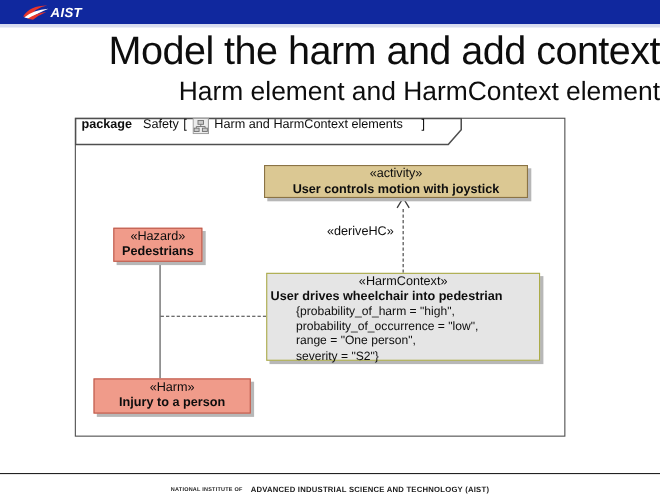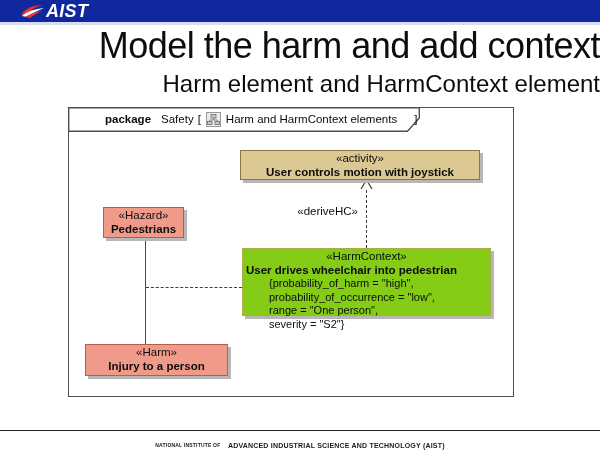--- a/index.html
+++ b/index.html
@@ -4,48 +4,48 @@
 <style>
   html,body { margin:0; padding:0; background:#fff; }
   .slide {
     position:relative; width:600px; height:450px; overflow:hidden;
     background:#ffffff; font-family:"Liberation Sans", sans-serif; color:#0d0d0d;
   }
   
   .topbar { position:absolute; left:0; top:0; width:600px; height:22px; background:#10289E; }
   .topbar-under { position:absolute; left:0; top:22px; width:600px; height:3px; background:#D9DDEF; }
   .logo { position:absolute; left:20px; top:2px; height:18px; display:flex; align-items:center; }
-  .logo-text { color:#ffffff; font-weight:bold; font-style:italic; font-size:18px; letter-spacing:0.3px; }
+  .logo-text { color:#ffffff; font-weight:bold; font-style:italic; font-size:12px; letter-spacing:0.3px; }
 
   
   .title { position:absolute; left:0; top:25px; width:600px; text-align:right;
            font-size:36px; letter-spacing:-0.5px; white-space:nowrap; }
   .subtitle { position:absolute; left:0; top:70px; width:600px; text-align:right; font-size:24px; white-space:nowrap; }
 
   
   .frame { position:absolute; left:68px; top:107px; width:444px; height:288px;
            border:1.4px solid #4f4f4f; background:#fff; }
   .tab-svg { position:absolute; left:68px; top:107px; }
   .tab-content { position:absolute; left:68px; top:107px; width:352px; height:24px;
-                 display:flex; align-items:center; font-size:11.5px; white-space:nowrap;padding-left:31px; }
+                 display:flex; font-size:11.5px; white-space:nowrap; }
   .tab-kind { font-weight:bold; margin-left:6px; }
   .tab-name { margin-left:10px; }
   .tab-bro  { margin-left:4px; }
   .tab-icon { margin-left:5px; display:inline-flex; }
   .tab-dname{ margin-left:5px; }
   .tab-brc  { margin-left:17px; }
 
   
   .node { position:absolute; border:1.5px solid #000; box-shadow:3px 3px 0 #b7b7b7;
           font-size:11.5px; line-height:14px; text-align:center; box-sizing:border-box; }
   .node .nname { font-weight:bold; }
   .activity    { left:240px; top:150px; width:240px; height:30px; background:#DBC893; border-color:#8A7345; }
   .hazard      { left:103px; top:207px; width:81px;  height:31px; background:#F09B8A; border-color:#BC5A4C; }
   .harm        { left:85px;  top:344px; width:143px; height:32px; background:#F09B8A; border-color:#BC5A4C; }
-  .harmcontext { left:242px; top:248px; width:249px; height:68px; background:#84cc16; border-color:#ABAB48; text-align:left; }
+  .harmcontext { left:242px; top:248px; width:249px; height:80px; background:#e5e5e5; border-color:#ABAB48; text-align:left; }
   .harmcontext .stereo { text-align:center; }
   .harmcontext .nname  { padding-left:3px; }
   .harmcontext .constraints { padding-left:26px; white-space:pre-line; font-size:11px; line-height:13.5px; }
 
   
   .line-solid-v  { position:absolute; left:145px; top:238px; width:0; height:106px; border-left:1.4px solid #4a4a4a; }
   .line-dashed-h { position:absolute; left:146px; top:287px; width:96px; height:0; border-top:1.4px dashed #3c3c3c; }
   .line-dashed-v { position:absolute; left:366px; top:190px; width:0; height:58px; border-left:1.4px dashed #3c3c3c; }
   .arrowhead     { position:absolute; left:360px; top:179px; }
   .derive-label  { position:absolute; left:260px; top:205px; width:98px; text-align:right; font-size:11.5px; }

